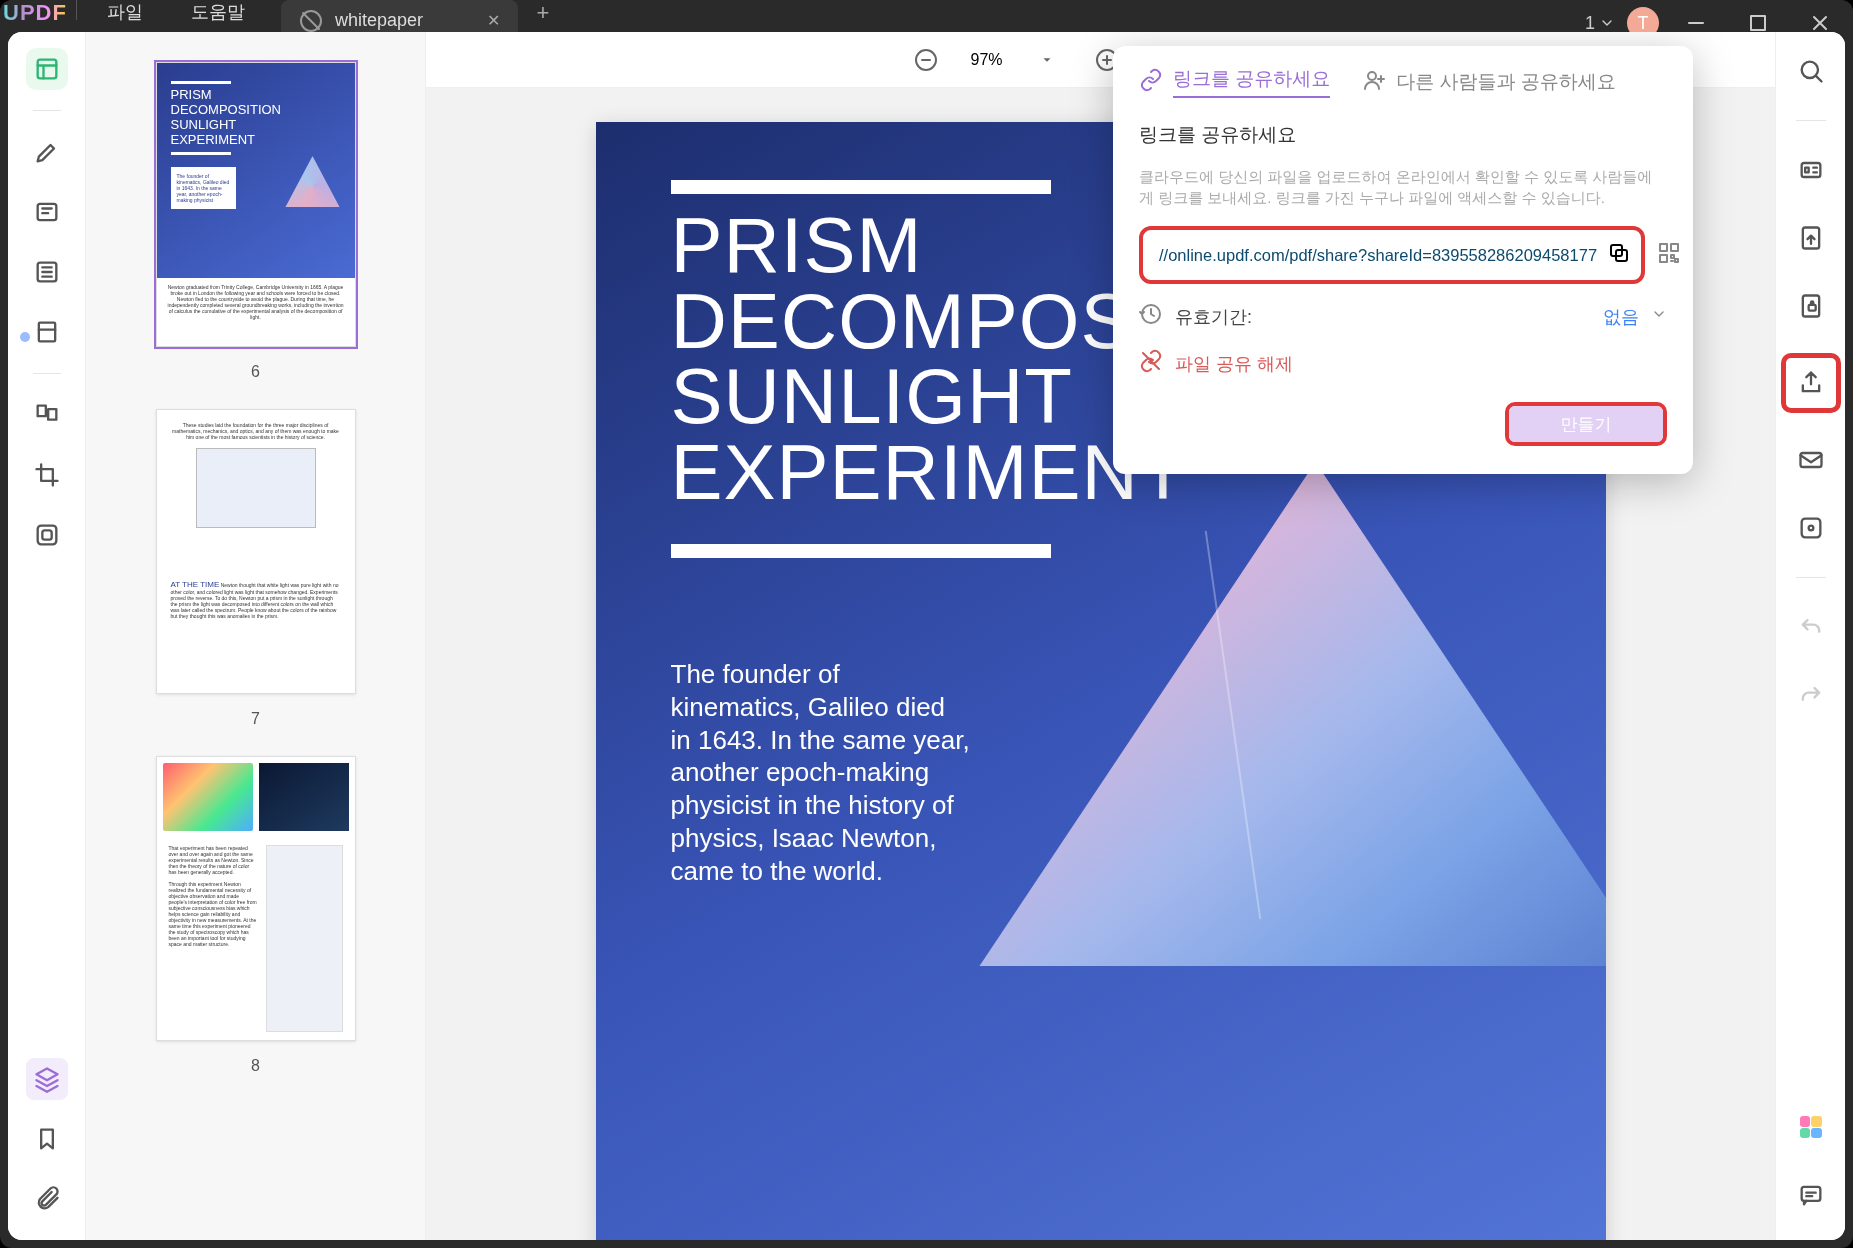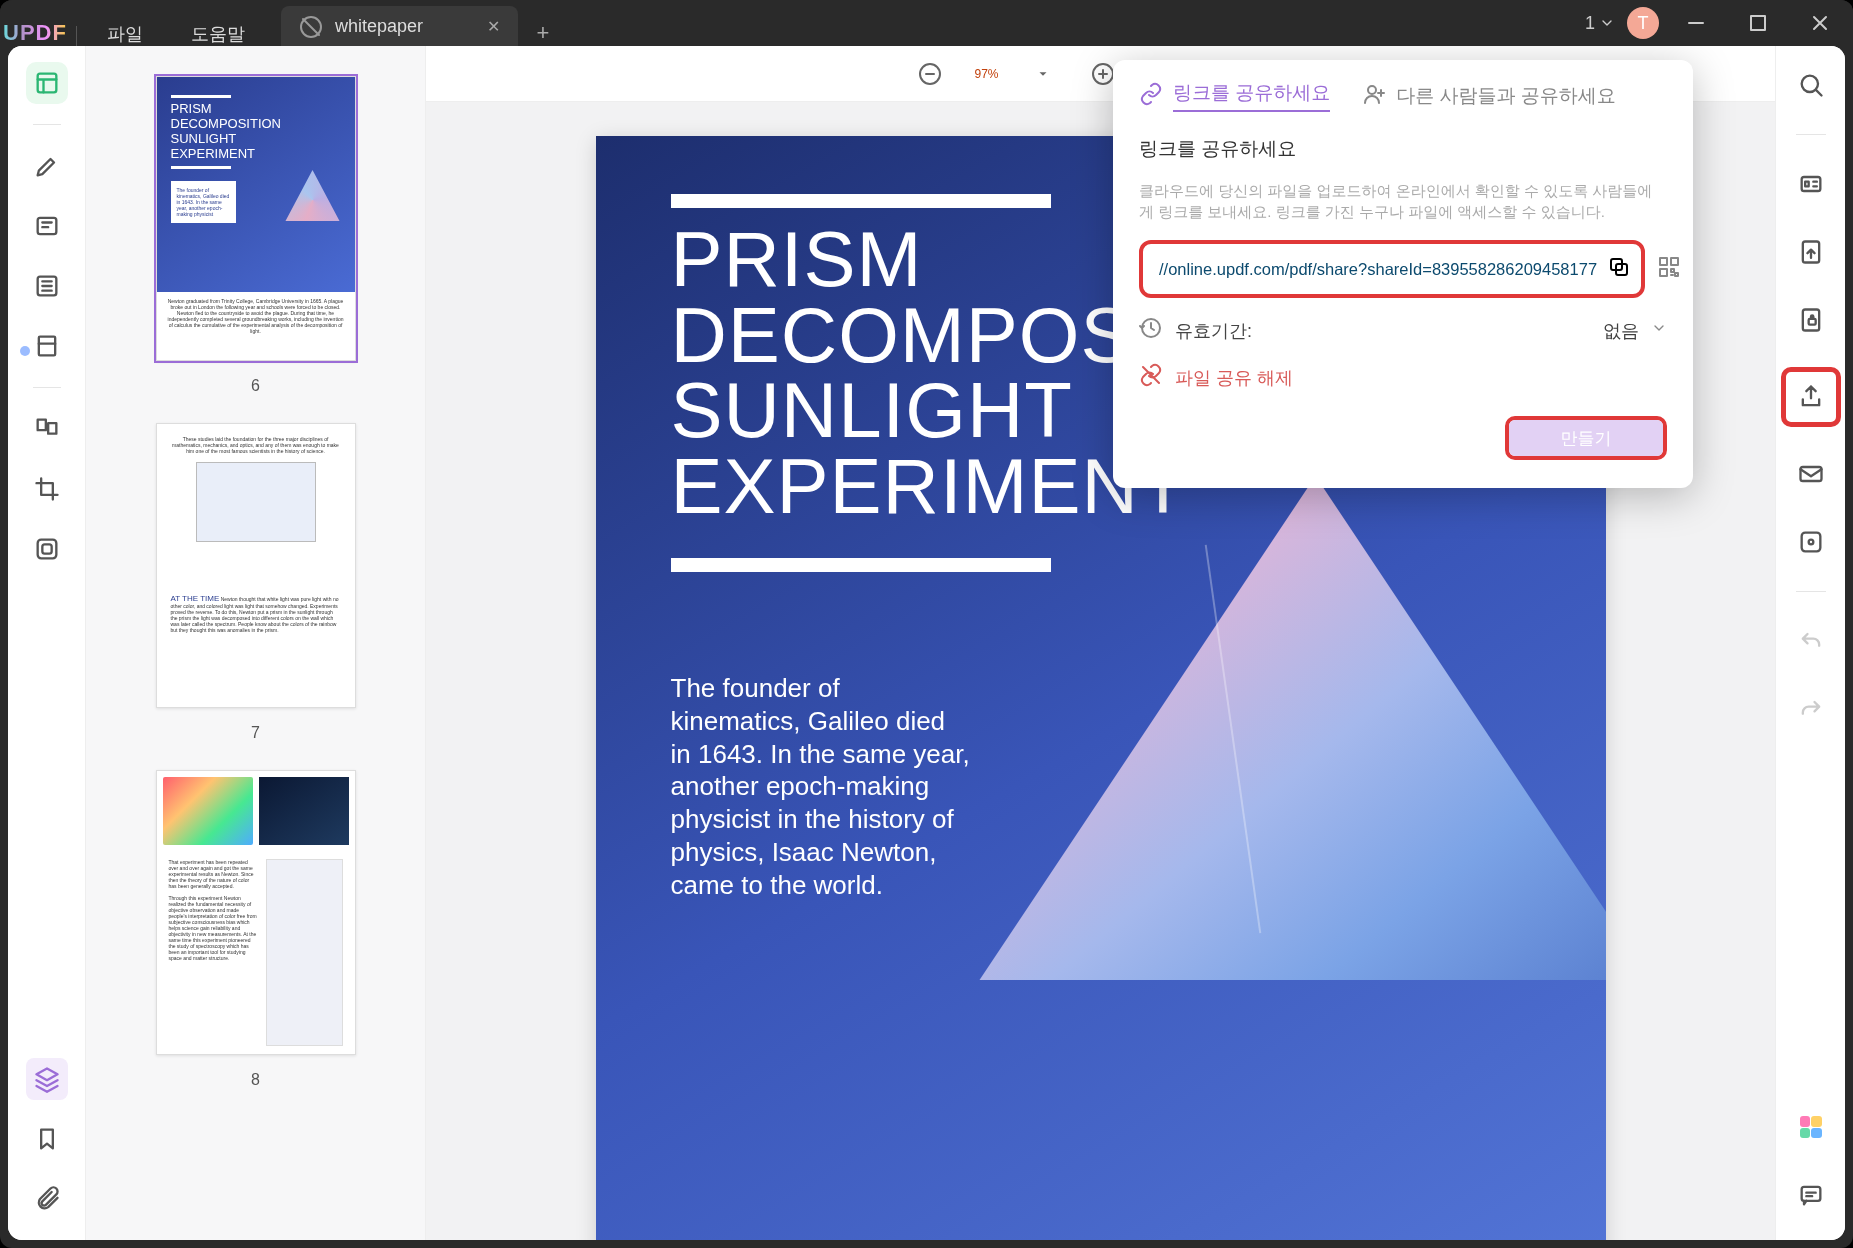--- a/index.html
+++ b/index.html
@@ -1,20 +1,20 @@
 <!DOCTYPE html>
 <html><head>
 <meta charset="utf-8">
 <style>
 * { margin: 0; padding: 0; box-sizing: border-box; }
 body { font-family: -apple-system, "Segoe UI", "Malgun Gothic", sans-serif; background: #000; overflow: hidden; width: 1853px; height: 1248px; }
 
 .window { width: 1853px; height: 1248px; background: #2a2a2a; display: flex; flex-direction: column; border-radius: 12px; overflow: hidden; }
 
-.titlebar { height: 46px; background: #2a2a2a; display: flex; align-items: flex-end; color: #ccc; }
+.titlebar { height: 32px; background: #2a2a2a; display: flex; align-items: flex-start; color: #ccc; }
 .logo { width: 70px; display: flex; align-items: center; justify-content: center; font-weight: 800; font-size: 22px; letter-spacing: 1px; }
 .top-divider { width: 1px; height: 20px; background: #555; margin: 0 6px; }
 .menu-item { padding: 0 24px; font-size: 18px; color: #ddd; cursor: pointer; }
 .tab { display: flex; align-items: center; background: #3a3a3a; padding: 0 18px; height: 40px; border-radius: 8px 8px 0 0; margin-left: 12px; gap: 14px; }
 .tab-icon { width: 22px; height: 22px; color: #999; }
 .tab-title { color: #ddd; font-size: 18px; margin-right: 50px; }
 .tab-close { color: #aaa; font-size: 16px; }
 .tab-add { margin-left: 18px; color: #aaa; font-size: 22px; font-weight: 300; }
 .tb-spacer { flex: 1; }
 .tb-right { display: flex; align-items: center; gap: 12px; padding-right: 8px; }
@@ -47,21 +47,21 @@
 .thumb8-imgs { height: 80px; display: flex; gap: 6px; padding: 6px; }
 .thumb8-img1 { flex: 1; background: linear-gradient(135deg,#ff5f6d,#ffc371,#47e891,#4facfe); border-radius: 2px; }
 .thumb8-img2 { flex: 1; background: linear-gradient(145deg,#0b1833,#1e3a5f); }
 .thumb8-body { flex: 1; padding: 8px 12px; font-size: 5px; color: #333; display: flex; gap: 8px; }
 .thumb8-text { flex: 1.2; }
 .thumb8-ill { flex: 1; background: #eef0f7; border: 1px solid #ddd; }
 
 .main-view { flex: 1; background: #f2f2f3; display: flex; flex-direction: column; position: relative; }
 .toolbar { height: 56px; background: #fff; border-bottom: 1px solid #eee; display: flex; align-items: center; justify-content: center; gap: 28px; padding: 0 20px; }
 .tb-btn { width: 32px; height: 32px; display: flex; align-items: center; justify-content: center; color: #666; border-radius: 6px; }
-.zoom-val { font-size: 12px; color: #c2410c; }
+.zoom-val { font-size: 16px; color: #000000; }
 .page-canvas { flex: 1; display: flex; justify-content: center; padding-top: 34px; overflow: hidden; }
 .page { width: 1010px; height: 1400px; background: #fff; box-shadow: 0 4px 20px rgba(0,0,0,0.15); position: relative; overflow: hidden; }
 .hero-bg { position: absolute; inset: 0; background: linear-gradient(150deg,#1d2e6e 0%,#3955b8 45%,#5b7fe0 100%); }
 .hero-rule-top { position: absolute; left: 75px; top: 58px; width: 380px; height: 14px; background: #fff; }
 .hero-title { position: absolute; left: 75px; top: 86px; font-family: Impact, "Arial Black", sans-serif; font-size: 78px; line-height: .97; color: #fff; letter-spacing: 1px; }
 .hero-rule-bot { position: absolute; left: 75px; top: 422px; width: 380px; height: 14px; background: #fff; }
 .hero-body { position: absolute; left: 75px; top: 536px; max-width: 300px; color: #fff; font-size: 26px; line-height: 1.26; }
 .big-prism { position: absolute; right: -60px; top: 340px; width: 700px; height: 560px; }
 .big-prism .shape { position: absolute; inset: 0; background: linear-gradient(140deg,#f7c7d4 0%,#e6b5d6 20%,#a5b8ec 50%,#7ba3e6 70%,#4f74c9 100%); clip-path: polygon(50% 0,98% 90%,2% 90%); filter: drop-shadow(0 20px 40px rgba(0,0,0,.3)); }
 .big-prism .edge { position: absolute; left: 38%; top: 12%; width: 2px; height: 70%; background: rgba(255,255,255,.3); transform: rotate(-8deg); }
@@ -341,21 +341,21 @@
                 <rect x="3" y="14" width="7" height="7"></rect>
                 <path d="M14 14h3v3h-3zM18 18h3v3h-3zM14 20h2"></path>
               </svg></span>
         </div>
         <div class="opt-row">
           <span style="color:#888"><svg viewBox="0 0 24 24">
                 <path d="M3 12a9 9 0 109-9 9 9 0 00-9 9zM12 7v5l3 2M3 12l-2-2m2 2l2-2"></path>
               </svg></span>
           <span>유효기간:</span>
           <span class="spacer"></span>
-          <span style="color:#404040">없음</span>
+          <span style="color:#3b82f6">없음</span>
           <span style="color:#888"><svg viewBox="0 0 24 24" style="width:16px;height:16px">
                 <path d="M6 9l6 6 6-6"></path>
               </svg></span>
         </div>
         <div class="unlink-row">
           <span><svg viewBox="0 0 24 24">
                 <path d="M10 13a5 5 0 007 0l3-3a5 5 0 00-7-7l-1 1M14 11a5 5 0 00-7 0l-3 3a5 5 0 007 7l1-1M4 4l16 16"></path>
               </svg></span>
           <span>파일 공유 해제</span>
         </div>

